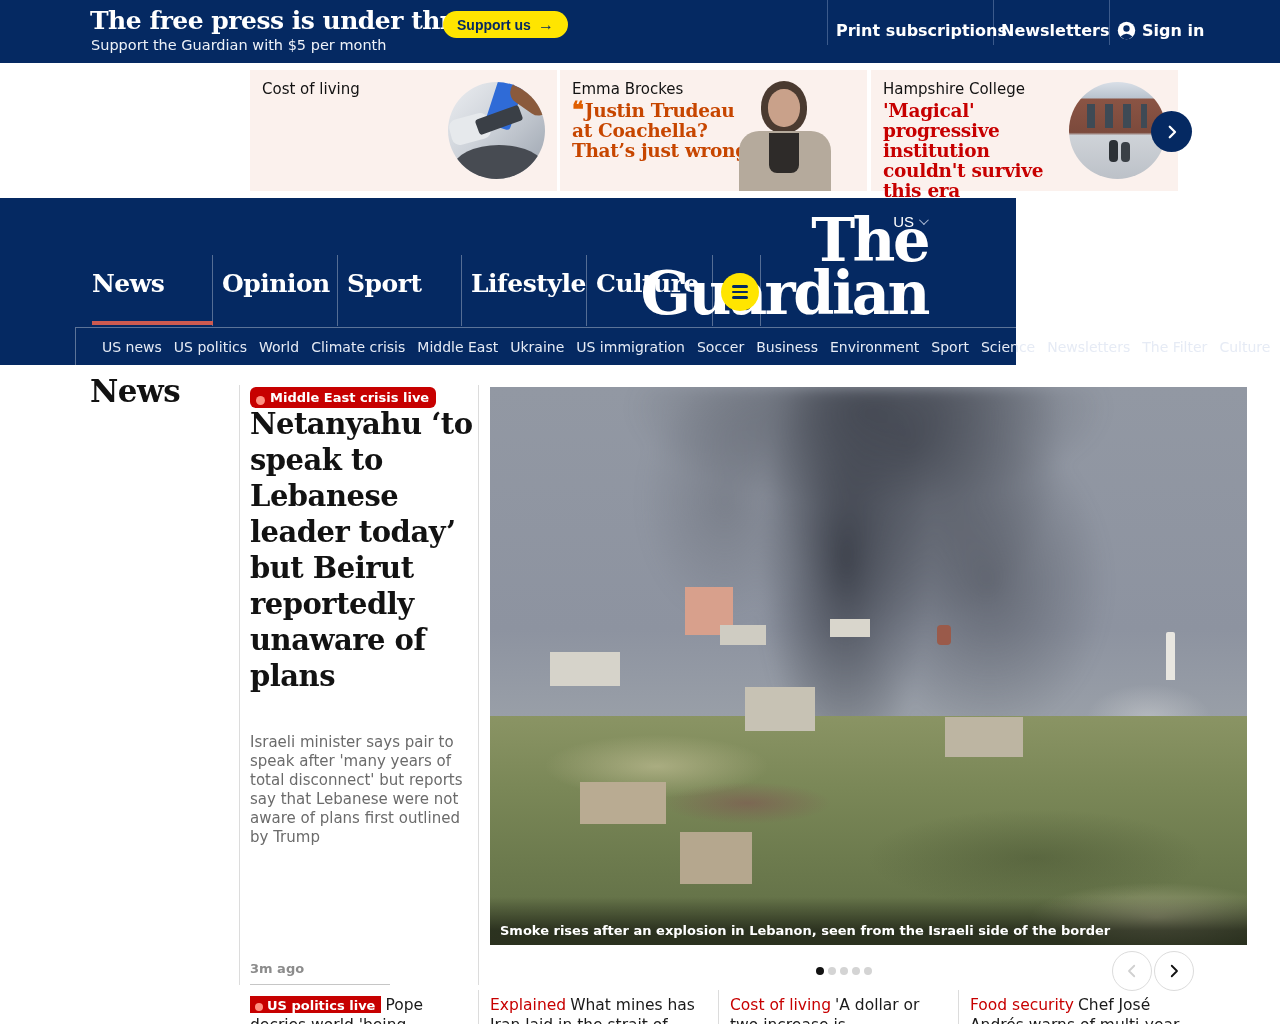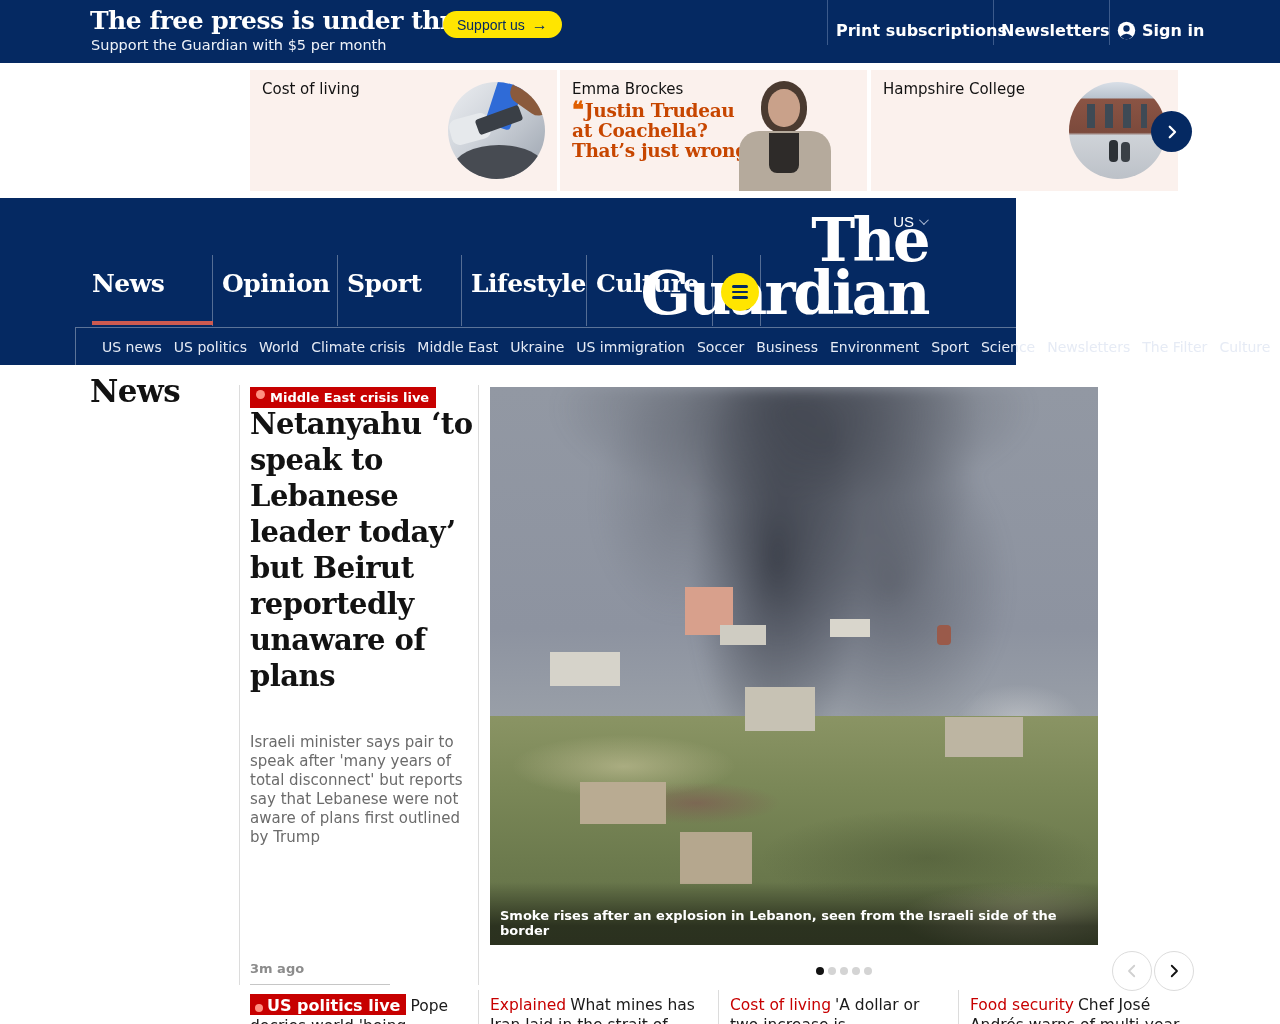--- a/index.html
+++ b/index.html
@@ -6,21 +6,21 @@
   html,body { width:1280px; height:1024px; overflow:hidden; background:#fff;
     font-family:"DejaVu Sans","Liberation Sans",sans-serif; }
   .serif { font-family:"DejaVu Serif","Liberation Serif",serif; }
 
   
   #topbar { position:relative; width:1280px; height:63px; background:#052962; }
   .tb-head { position:absolute; left:90px; top:6px; color:#fff; font-weight:bold;
     font-size:25px; font-family:"DejaVu Serif","Liberation Serif",serif; letter-spacing:-0.5px; }
   .tb-sub  { position:absolute; left:91px; top:37px; color:#eef2f8; font-size:14.5px; }
   .support-btn { position:absolute; left:443px; top:11px; height:27px; padding:0 14px;
-    background:#ffe500; border:none; border-radius:14px; color:#052962; font-weight:normal;
+    background:#ffe500; border:none; border-radius:14px; color:#052962; font-weight:bold;
     font-size:14px; display:flex; align-items:center; gap:7px; cursor:pointer; }
   .support-arrow { font-size:16px; line-height:1; }
   .tb-divider { position:absolute; top:0; width:1px; height:45px; background:#3c5a8b; }
   .tb-link { position:absolute; top:21px; color:#fff; font-weight:bold; font-size:16px;
     background:none; border:none; cursor:pointer; display:flex; align-items:center; gap:6px;
     font-family:"DejaVu Sans","Liberation Sans",sans-serif; }
 
   
   #promo-row { position:relative; width:1280px; height:135px; background:#fff; }
   .promo-card { position:absolute; top:7px; width:307px; height:121px; background:#fbf1ed;
@@ -81,33 +81,33 @@
     display:flex; align-items:center; padding-left:26px; gap:12px;margin-left:9px; }
   .subnav-item { color:#e6ebf5; font-size:14px; background:none; border:none; cursor:pointer; white-space:nowrap;
     font-family:"DejaVu Sans","Liberation Sans",sans-serif; }
 
   
   #main { position:relative; width:1280px; height:659px; background:#fff; }
   .vline { position:absolute; width:1px; background:#dcdcdc; }
   .section-title { position:absolute; left:90px; top:8px; font-family:"DejaVu Serif","Liberation Serif",serif;
     font-weight:bold; font-size:31px; color:#121212; letter-spacing:-0.5px; }
   .lead-badge { position:absolute; left:250px; top:22px; background:#c70000; color:#fff;
-    font-weight:bold; font-size:13px; padding:3px 7px 3px 6px; display:flex; align-items:flex-start;
-    gap:5px; cursor:pointer; }
+    font-weight:bold; font-size:13px; padding:3px 7px 3px 6px; display:flex; align-items:flex-end;
+    gap:5px; cursor:pointer;border-radius:6px; }
   .live-dot { width:9px; height:9px; border-radius:50%; background:#ff9081; display:inline-block; }
   .lead-headline { position:absolute; left:250px; top:42px; width:228px; color:#121212; cursor:pointer;
     font-family:"DejaVu Serif","Liberation Serif",serif; font-weight:bold; font-size:29px;
     line-height:1.24; letter-spacing:-0.5px; }
   .standfirst { position:absolute; left:250px; top:368px; width:218px; color:#6b6b6b;
     font-size:15px; line-height:1.27; }
   .timestamp { position:absolute; left:250px; top:596px; color:#8c8c8c; font-weight:bold; font-size:13px; }
   .rule-under { position:absolute; left:250px; top:619px; width:140px; height:1px; background:#c6c6c6; }
 
   
-  .hero { position:absolute; left:490px; top:22px; width:608px; height:558px; overflow:hidden; cursor:pointer; }
+  .hero { position:absolute; left:490px; top:22px; width:757px; height:558px; overflow:hidden; cursor:pointer; }
   .hero-sky { position:absolute; left:0; top:0; width:100%; height:62%;
     background:radial-gradient(90px 50px at 87% 96%, rgba(235,235,235,0.35), transparent 70%),
       linear-gradient(180deg,#9298a3 0%,#8d93a0 70%,#9ba1a9 100%); }
   .hero-smoke { position:absolute; left:0; top:0; width:100%; height:64%; filter:blur(7px);
     background:
       radial-gradient(ellipse 120px 300px at 47% 48%, rgba(50,54,64,0.85), rgba(50,54,64,0) 72%),
       radial-gradient(ellipse 210px 260px at 56% 16%, rgba(58,62,72,0.72), transparent 72%),
       radial-gradient(ellipse 170px 220px at 66% 55%, rgba(66,70,80,0.55), transparent 70%),
       radial-gradient(ellipse 320px 130px at 50% 6%, rgba(62,66,76,0.65), transparent 75%),
       radial-gradient(ellipse 120px 170px at 31% 32%, rgba(92,96,106,0.40), transparent 70%); }
@@ -142,21 +142,21 @@
   .dot.active { background:#121212; }
   .nav-circle { position:absolute; top:586px; width:40px; height:40px; border-radius:50%;
     background:#fff; border:1px solid #dcdcdc; cursor:pointer; display:flex; align-items:center; justify-content:center; }
   .nav-prev { left:1112px; }
   .nav-next { left:1154px; }
 
   
   .teaser-vline { position:absolute; top:625px; height:40px; width:1px; background:#dcdcdc; }
   .teaser { position:absolute; top:630px; width:212px; font-size:15.5px; line-height:1.32;
     color:#1a1a1a; cursor:pointer; }
-  .teaser-badge { background:#c70000; color:#fff; font-weight:bold; font-size:16px;
+  .teaser-badge { background:#c70000; color:#fff; font-weight:bold; font-size:13px;
     padding:2px 6px 0 5px; margin-right:4px; white-space:nowrap; }
   .teaser-badge .live-dot { width:8px; height:8px; vertical-align:-1px; margin-right:4px; }
   .teaser-kicker { color:#c70000; margin-right:4px; }
 </style>
 </head>
 <body>
 
 <div id="topbar">
   <div class="tb-head">The free press is under threat</div>
   <div class="tb-sub">Support the Guardian with $5 per month</div>
@@ -203,20 +203,21 @@
     <div class="person">
       <div class="person-hair"></div>
       <div class="person-face"></div>
       <div class="person-body"></div>
       <div class="person-shirt"></div>
     </div>
   </div>
 
   <div class="promo-card" style="left:871px">
     <div class="promo-kicker">Hampshire College</div>
+    <div class="promo-head news">'Magical' progressive institution couldn't survive this era</div>
     <div class="circle-img">
       <div class="campus-sky"></div>
       <div class="campus-win"></div>
       <div class="campus-fig1"></div>
       <div class="campus-fig2"></div>
     </div>
     <button class="next-circle">
       <svg width="18" height="18" viewBox="0 0 24 24">
         <path d="M9 5 L16 12 L9 19" fill="none" stroke="#ffffff" stroke-width="3" stroke-linecap="round" stroke-linejoin="round"></path>
       </svg>

